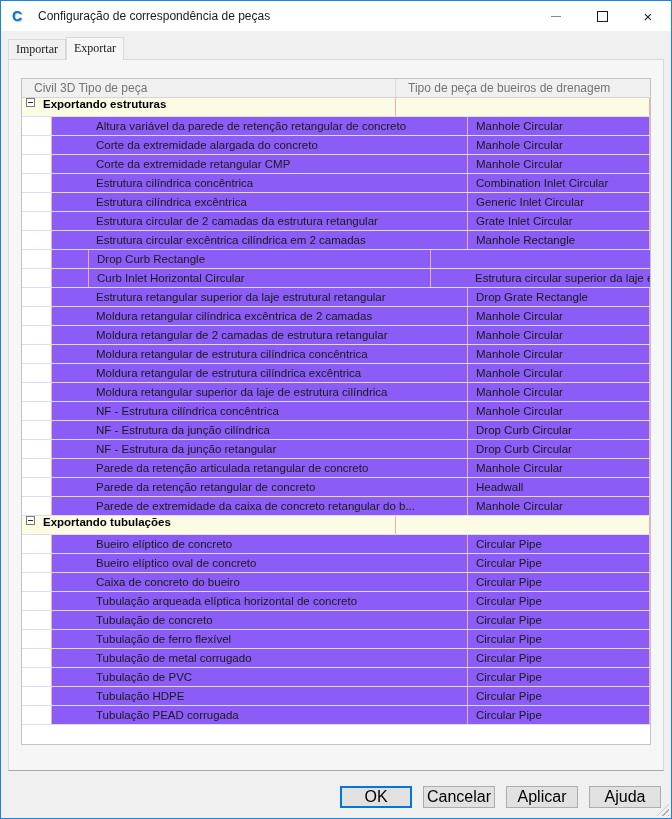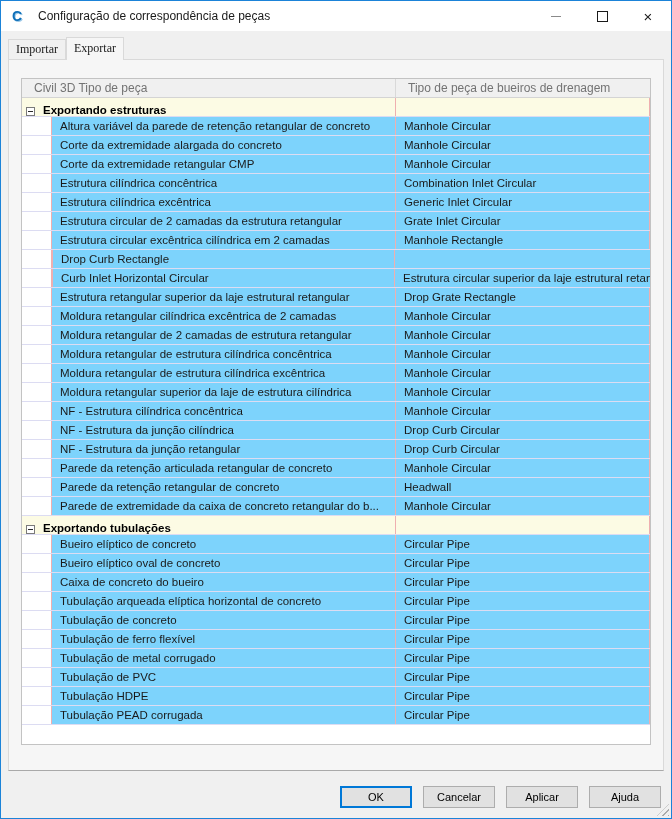--- a/index.html
+++ b/index.html
@@ -48,45 +48,45 @@
   .grid-header {
     display:grid; grid-template-columns:373px 1fr; height:19px;
     background:#F0F0F0; border-bottom:1px solid #D4D4D4; box-sizing:border-box;
     color:#737373;
   }
   .grid-header .hcell { line-height:18px; padding-left:12px; white-space:nowrap; overflow:hidden; box-sizing:border-box; }
   .grid-header .hcell.second { border-left:1px solid #D9D9D9; padding-left:12px; }
 
   .row { box-sizing:border-box; height:19px; border-bottom:1px solid #DCDCF2; font-size:11.5px; }
   .group-row { display:grid; grid-template-columns:373px 1fr; background:#FCFBE4; }
-  .group-cell { display:flex; align-items:flex-end; overflow:hidden; white-space:nowrap; }
+  .group-cell { display:flex; align-items:flex-start; overflow:hidden; white-space:nowrap; }
   .collapse-box {
     box-sizing:border-box; width:9px; height:9px; margin-left:4px; flex:0 0 auto;
     border:1px solid #7A7A7A; background:#FFFFFF;
     display:flex; align-items:center; justify-content:center;
   }
   .collapse-box::after { content:""; display:block; width:5px; height:1px; background:#2B2B2B; }
   .group-label { margin-left:8px; font-weight:bold; color:#000000; }
 
-  .data-row { display:grid; grid-template-columns:30px 343px 1fr; background:#7dd3fc; }
+  .data-row { display:grid; grid-template-columns:30px 343px 1fr; background:#8b5cf6;gap:36px; }
   .gutter { background:#FFFFFF; border-right:1px solid #EFAFAF; box-sizing:border-box; }
   .cell { line-height:18px; white-space:nowrap; overflow:hidden; box-sizing:border-box; }
   .name-cell { padding-left:8px; }
   .value-cell { border-left:1px solid #EFAFAF; border-right:1px solid #EFAFAF; padding-left:8px; }
 
   
   .buttonbar {
     flex:0 0 47px; display:flex; justify-content:flex-end; align-items:flex-start;
     gap:11px; padding:15px 10px 0 0; box-sizing:border-box;
   }
   .btn {
     box-sizing:border-box; width:72px; height:22px;
     background:#E1E1E1; border:1px solid #ADADAD;
     display:flex; align-items:center; justify-content:center;
-    font-size:11px; color:#000000;
+    font-size:16px; color:#000000;
   }
   .btn.default-focus { border:2px solid #0078D7; }
 
   .resize-grip {
     position:absolute; right:2px; bottom:2px; width:12px; height:12px;
     background:repeating-linear-gradient(135deg, #ABABAB 0 1px, transparent 1px 4px);
     clip-path:polygon(100% 0, 100% 100%, 0 100%);
   }
 </style>
 </head>

